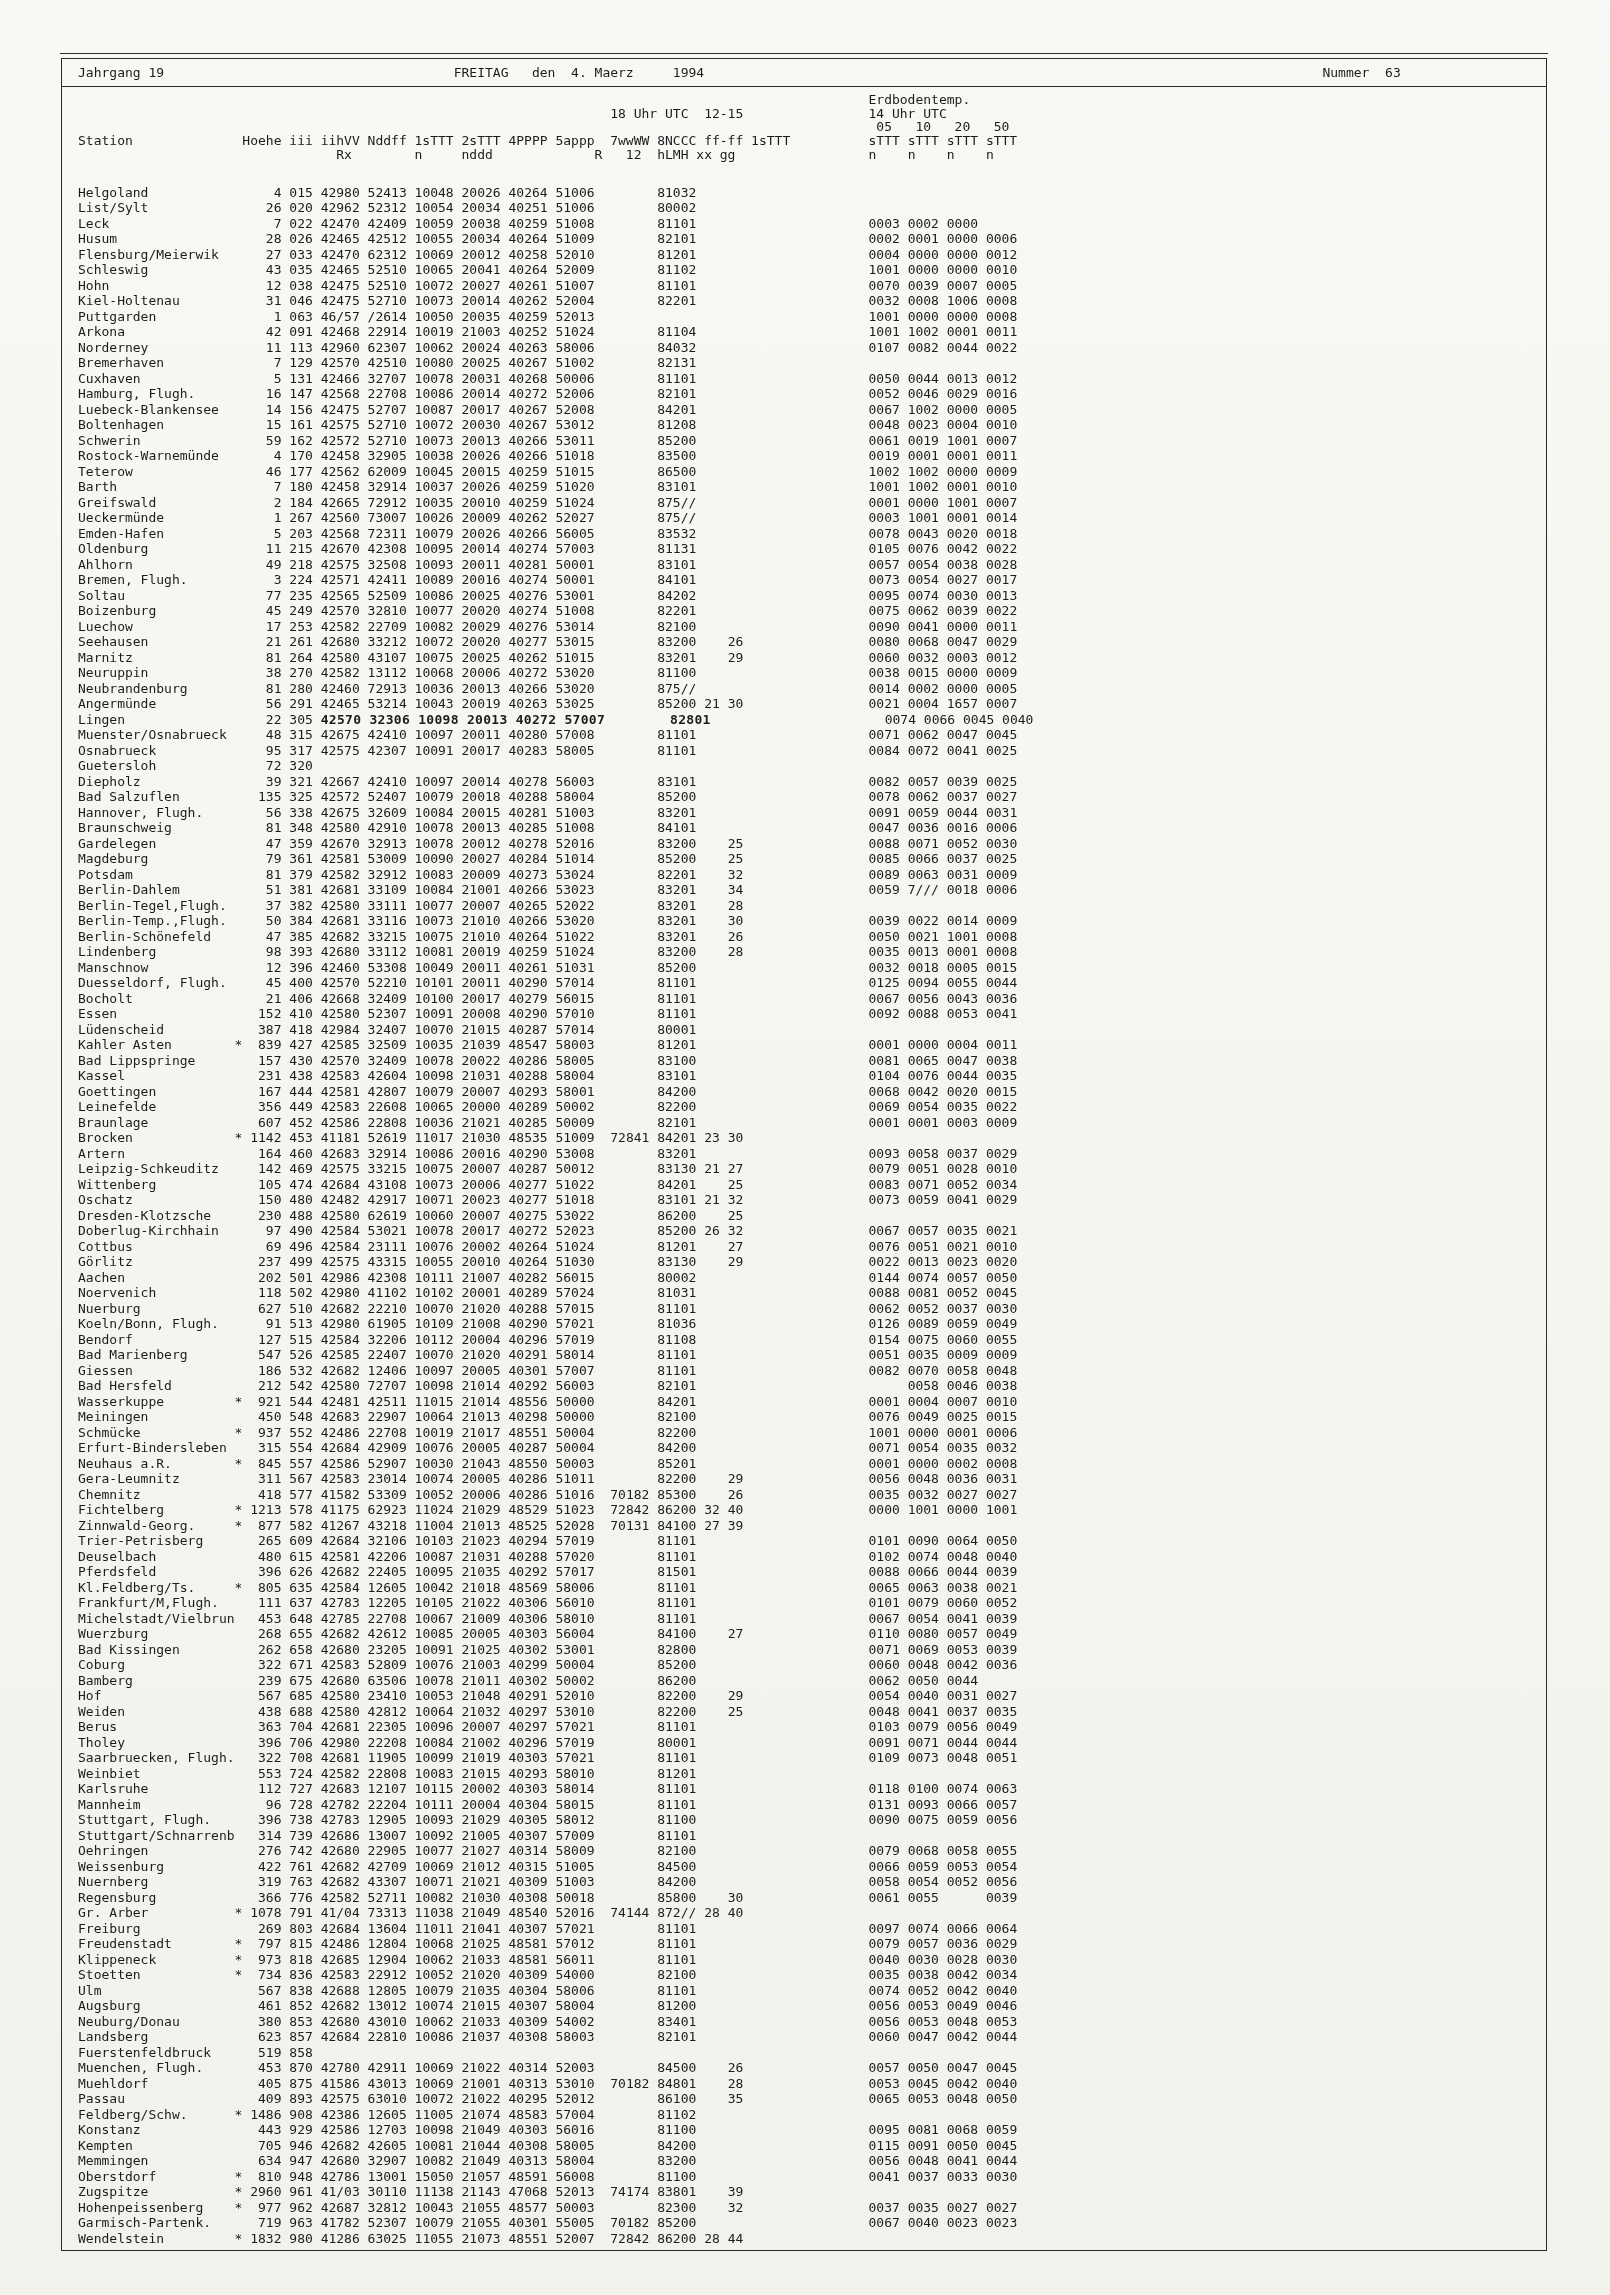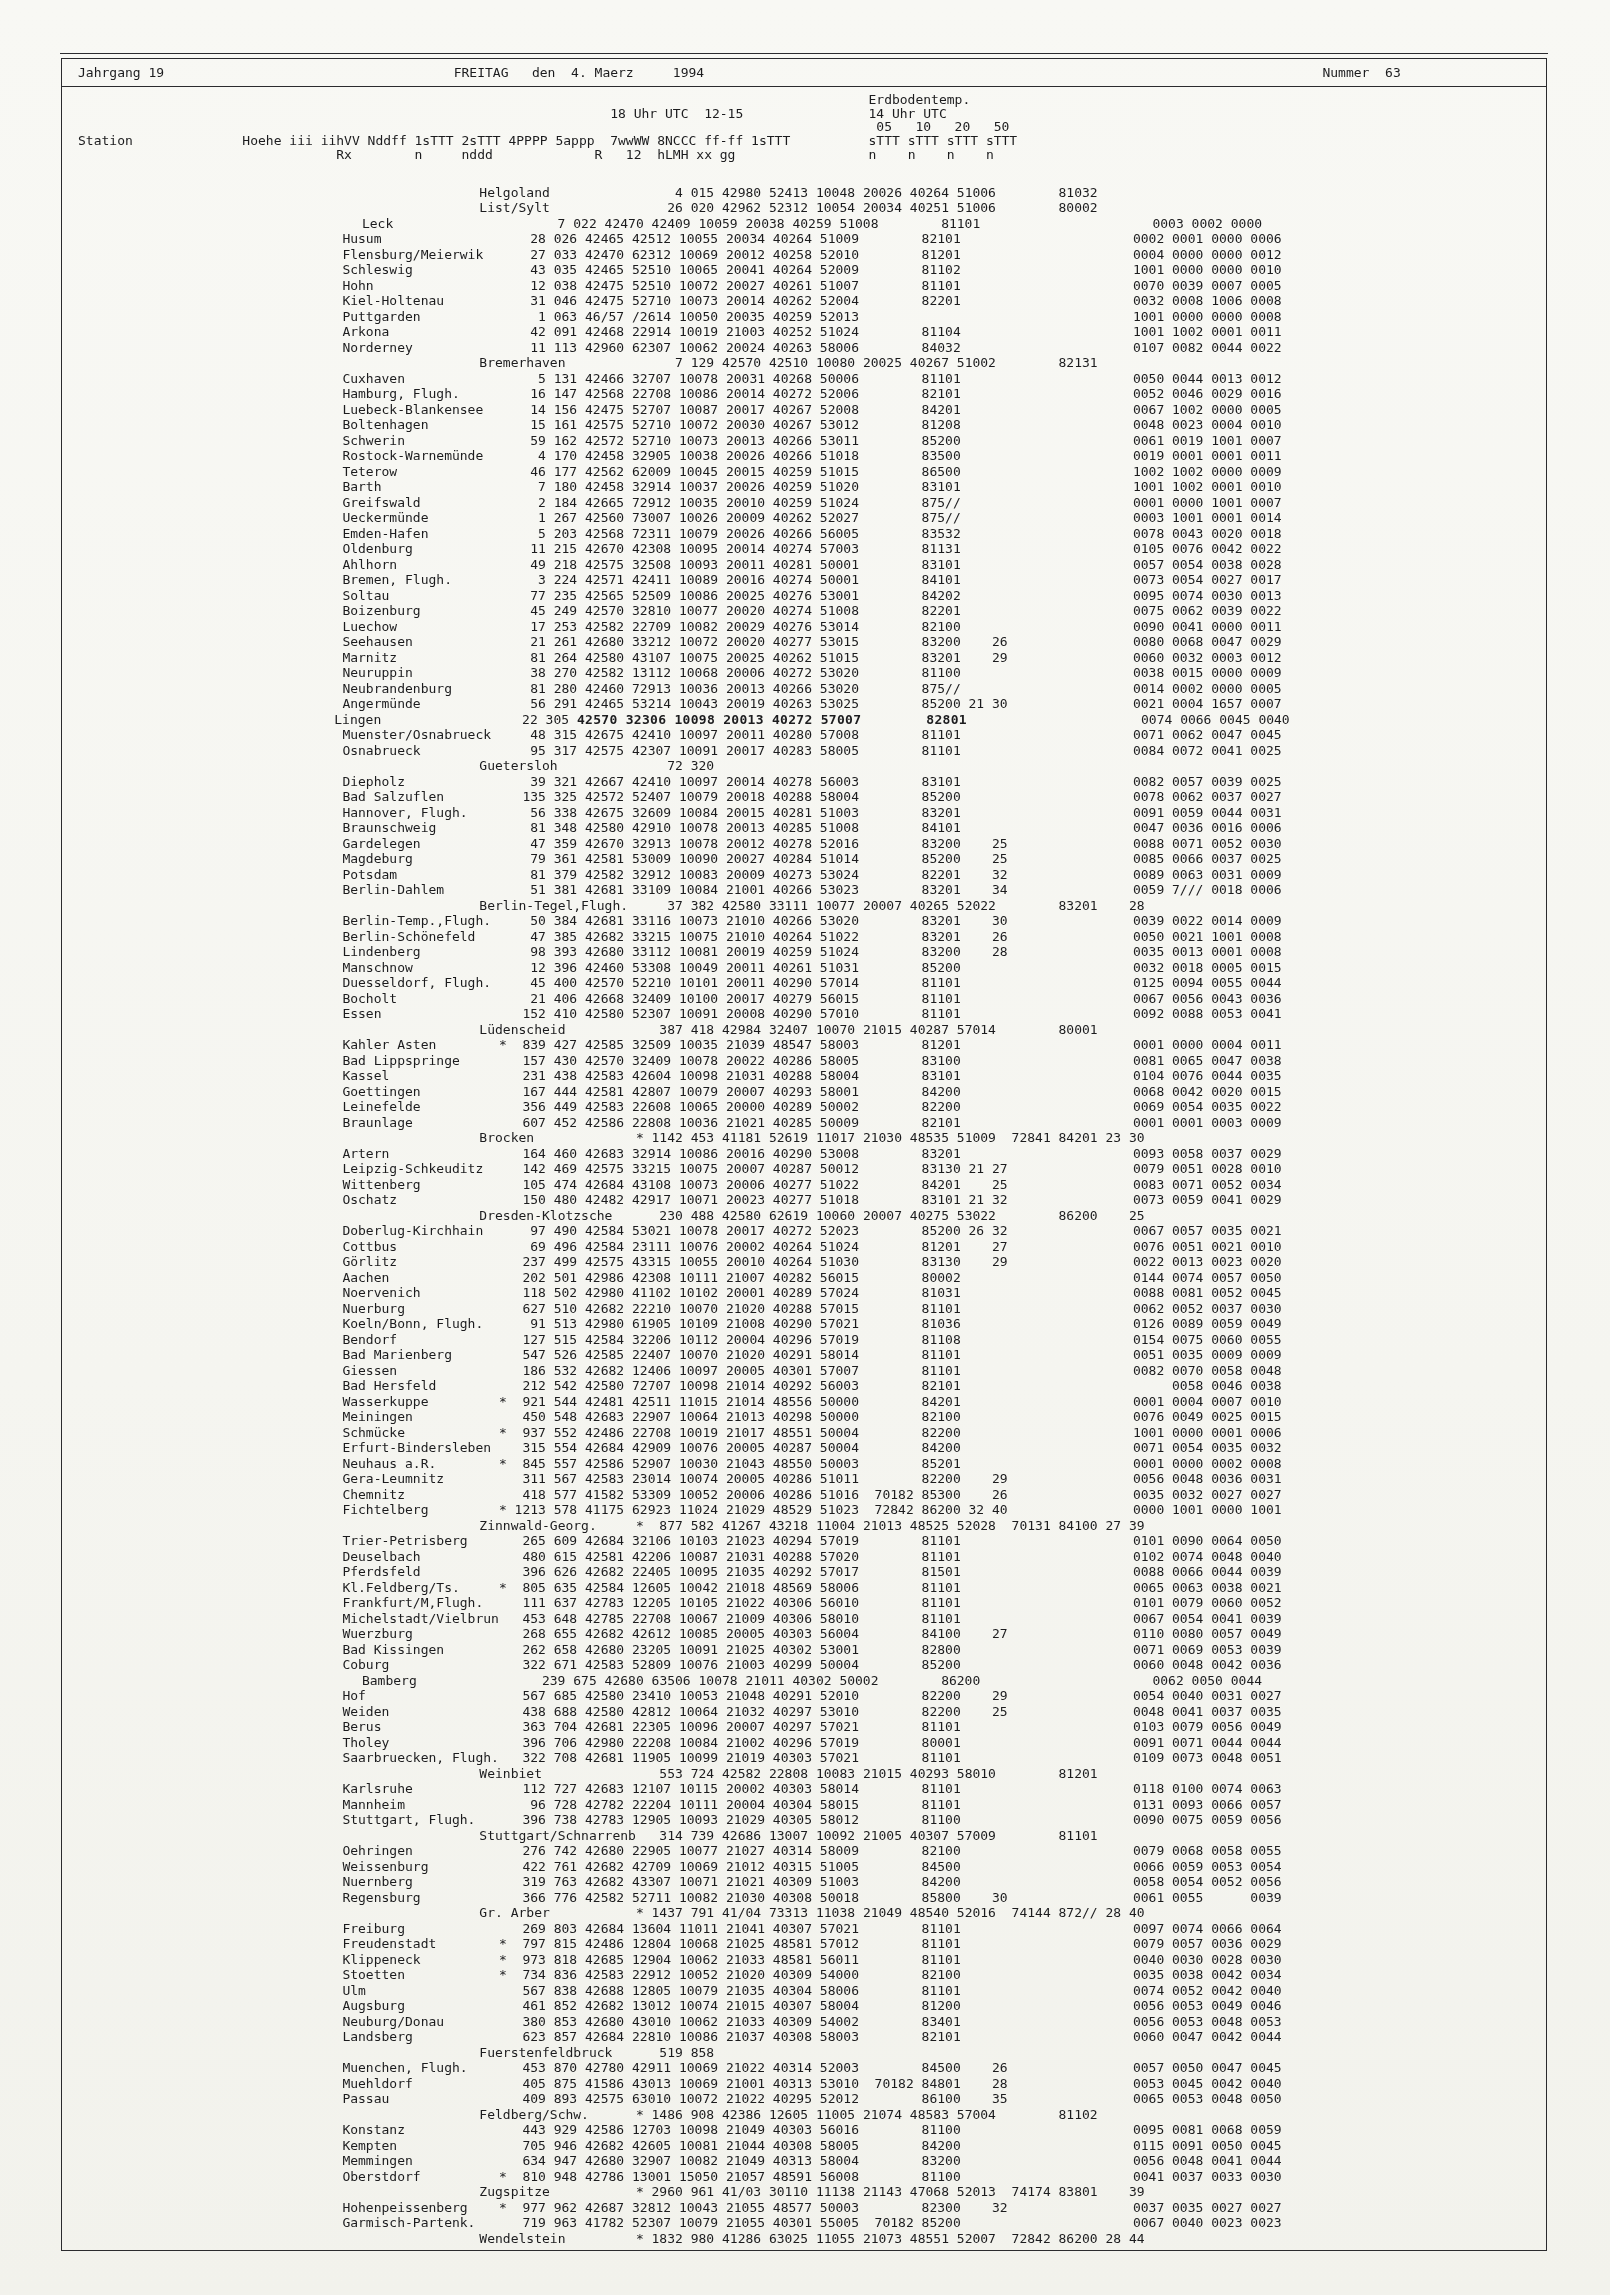--- a/index.html
+++ b/index.html
@@ -22,21 +22,20 @@
   }
   .frame::before{
     content:"";position:absolute;left:-1.6px;right:-1.6px;top:-6.4px;
     border-top:1.6px solid var(--rule);
   }
   .content{
     position:absolute;inset:0;
     padding:6.4px 0 0 16px;
     font-size:13px;
     overflow:hidden;
-    text-align:center;
   }
   .hline{position:relative;height:13.7px;white-space:pre;font-size:13px}
   .masthead{height:19.3px}
   .abs{position:absolute;top:0}
   .rule{height:0;border-top:1.6px solid var(--rule);margin:1.6px 0 4.8px -16px}
   .rows{font-size:13px;line-height:15.5px;margin-top:24px}
   .rows > div{white-space:pre;height:15.5px}
   .hand{font-weight:700;font-size:13px;letter-spacing:0.3px}
 </style>
 </head>
@@ -178,21 +177,21 @@
           <div><span>Saarbruecken, Flugh.   322 708 </span><span>42681 11905 10099 21019 40303 57021        81101      </span><span>                0109 0073 0048 0051</span></div>
           <div><span>Weinbiet               553 724 </span><span>42582 22808 10083 21015 40293 58010        81201      </span><span></span></div>
           <div><span>Karlsruhe              112 727 </span><span>42683 12107 10115 20002 40303 58014        81101      </span><span>                0118 0100 0074 0063</span></div>
           <div><span>Mannheim                96 728 </span><span>42782 22204 10111 20004 40304 58015        81101      </span><span>                0131 0093 0066 0057</span></div>
           <div><span>Stuttgart, Flugh.      396 738 </span><span>42783 12905 10093 21029 40305 58012        81100      </span><span>                0090 0075 0059 0056</span></div>
           <div><span>Stuttgart/Schnarrenb   314 739 </span><span>42686 13007 10092 21005 40307 57009        81101      </span><span></span></div>
           <div><span>Oehringen              276 742 </span><span>42680 22905 10077 21027 40314 58009        82100      </span><span>                0079 0068 0058 0055</span></div>
           <div><span>Weissenburg            422 761 </span><span>42682 42709 10069 21012 40315 51005        84500      </span><span>                0066 0059 0053 0054</span></div>
           <div><span>Nuernberg              319 763 </span><span>42682 43307 10071 21021 40309 51003        84200      </span><span>                0058 0054 0052 0056</span></div>
           <div><span>Regensburg             366 776 </span><span>42582 52711 10082 21030 40308 50018        85800    30</span><span>                0061 0055      0039</span></div>
-          <div><span>Gr. Arber           * 1437 791 </span><span>41/04 73313 11038 21049 48540 52016  74144 872// 28 40</span><span></span></div>
+          <div><span>Gr. Arber           * 1078 791 </span><span>41/04 73313 11038 21049 48540 52016  74144 872// 28 40</span><span></span></div>
           <div><span>Freiburg               269 803 </span><span>42684 13604 11011 21041 40307 57021        81101      </span><span>                0097 0074 0066 0064</span></div>
           <div><span>Freudenstadt        *  797 815 </span><span>42486 12804 10068 21025 48581 57012        81101      </span><span>                0079 0057 0036 0029</span></div>
           <div><span>Klippeneck          *  973 818 </span><span>42685 12904 10062 21033 48581 56011        81101      </span><span>                0040 0030 0028 0030</span></div>
           <div><span>Stoetten            *  734 836 </span><span>42583 22912 10052 21020 40309 54000        82100      </span><span>                0035 0038 0042 0034</span></div>
           <div><span>Ulm                    567 838 </span><span>42688 12805 10079 21035 40304 58006        81101      </span><span>                0074 0052 0042 0040</span></div>
           <div><span>Augsburg               461 852 </span><span>42682 13012 10074 21015 40307 58004        81200      </span><span>                0056 0053 0049 0046</span></div>
           <div><span>Neuburg/Donau          380 853 </span><span>42680 43010 10062 21033 40309 54002        83401      </span><span>                0056 0053 0048 0053</span></div>
           <div><span>Landsberg              623 857 </span><span>42684 22810 10086 21037 40308 58003        82101      </span><span>                0060 0047 0042 0044</span></div>
           <div><span>Fuerstenfeldbruck      519 858 </span><span>                                                      </span><span></span></div>
           <div><span>Muenchen, Flugh.       453 870 </span><span>42780 42911 10069 21022 40314 52003        84500    26</span><span>                0057 0050 0047 0045</span></div>

